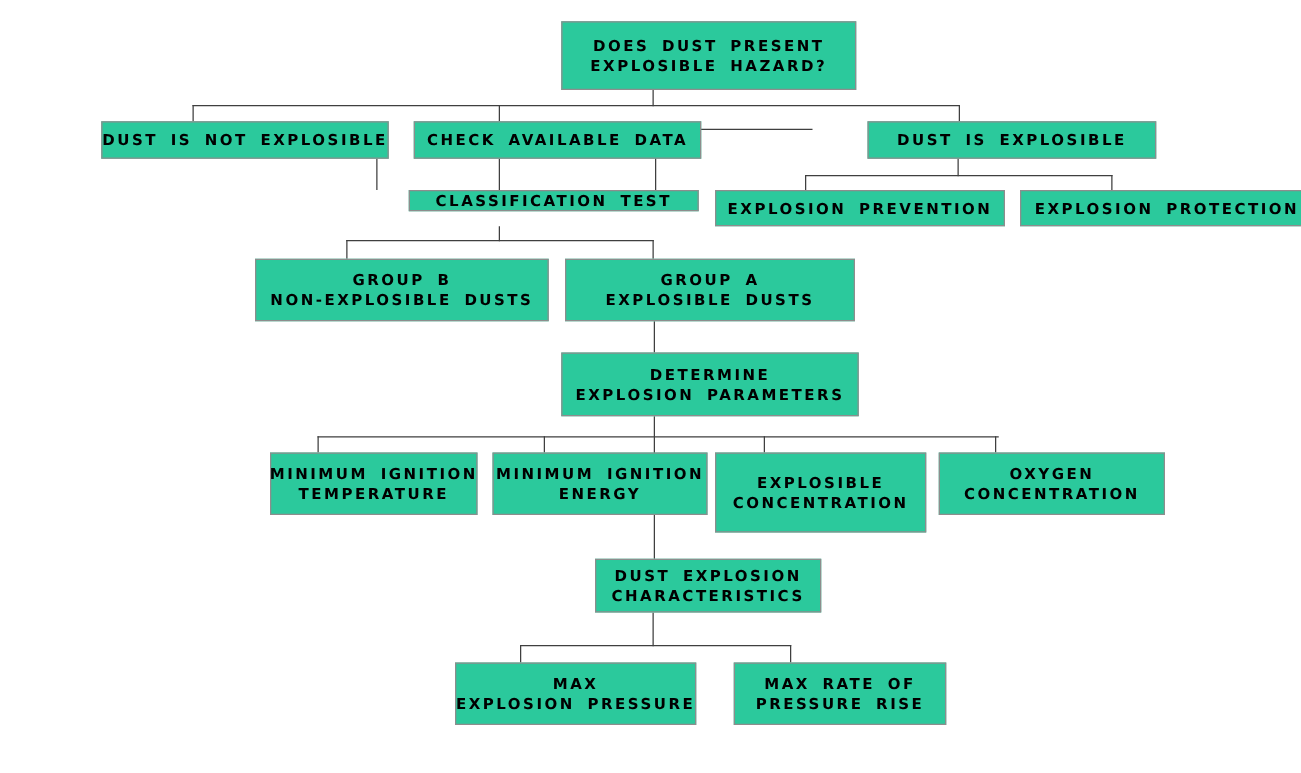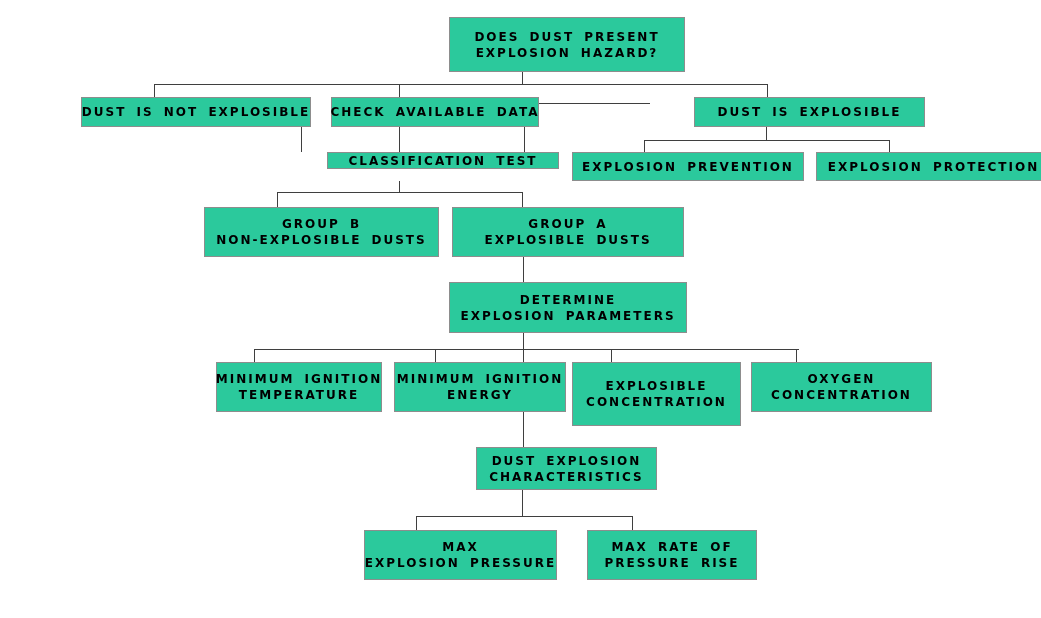--- a/index.html
+++ b/index.html
@@ -69,28 +69,28 @@
   <div class="edge" style="left:611px;top:349px;width:1px;height:13px"></div>
   <div class="edge" style="left:796px;top:349px;width:1px;height:13px"></div>
 
   <div class="edge" style="left:522px;top:490px;width:1px;height:27px"></div>
   <div class="edge" style="left:416px;top:516px;width:217px;height:1px"></div>
   <div class="edge" style="left:416px;top:516px;width:1px;height:14px"></div>
   <div class="edge" style="left:632px;top:516px;width:1px;height:14px"></div>
 
   <div class="node" style="left:405px;top:17px;width:236px;height:55px">
     <span>DOES DUST PRESENT</span>
-    <span>EXPLOSION HAZARD?</span>
+    <span>EXPLOSIBLE HAZARD?</span>
   </div>
 
   <div class="node" style="left:37px;top:97px;width:230px;height:30px">
     <span>DUST IS NOT EXPLOSIBLE</span>
   </div>
 
-  <div class="node" style="left:287px;top:97px;width:208px;height:30px">
+  <div class="node" style="left:287px;top:97px;width:230px;height:30px">
     <span>CHECK AVAILABLE DATA</span>
   </div>
 
   <div class="node" style="left:650px;top:97px;width:231px;height:30px">
     <span>DUST IS EXPLOSIBLE</span>
   </div>
 
   <div class="node" style="left:283px;top:152px;width:232px;height:17px">
     <span>CLASSIFICATION TEST</span>
   </div>

